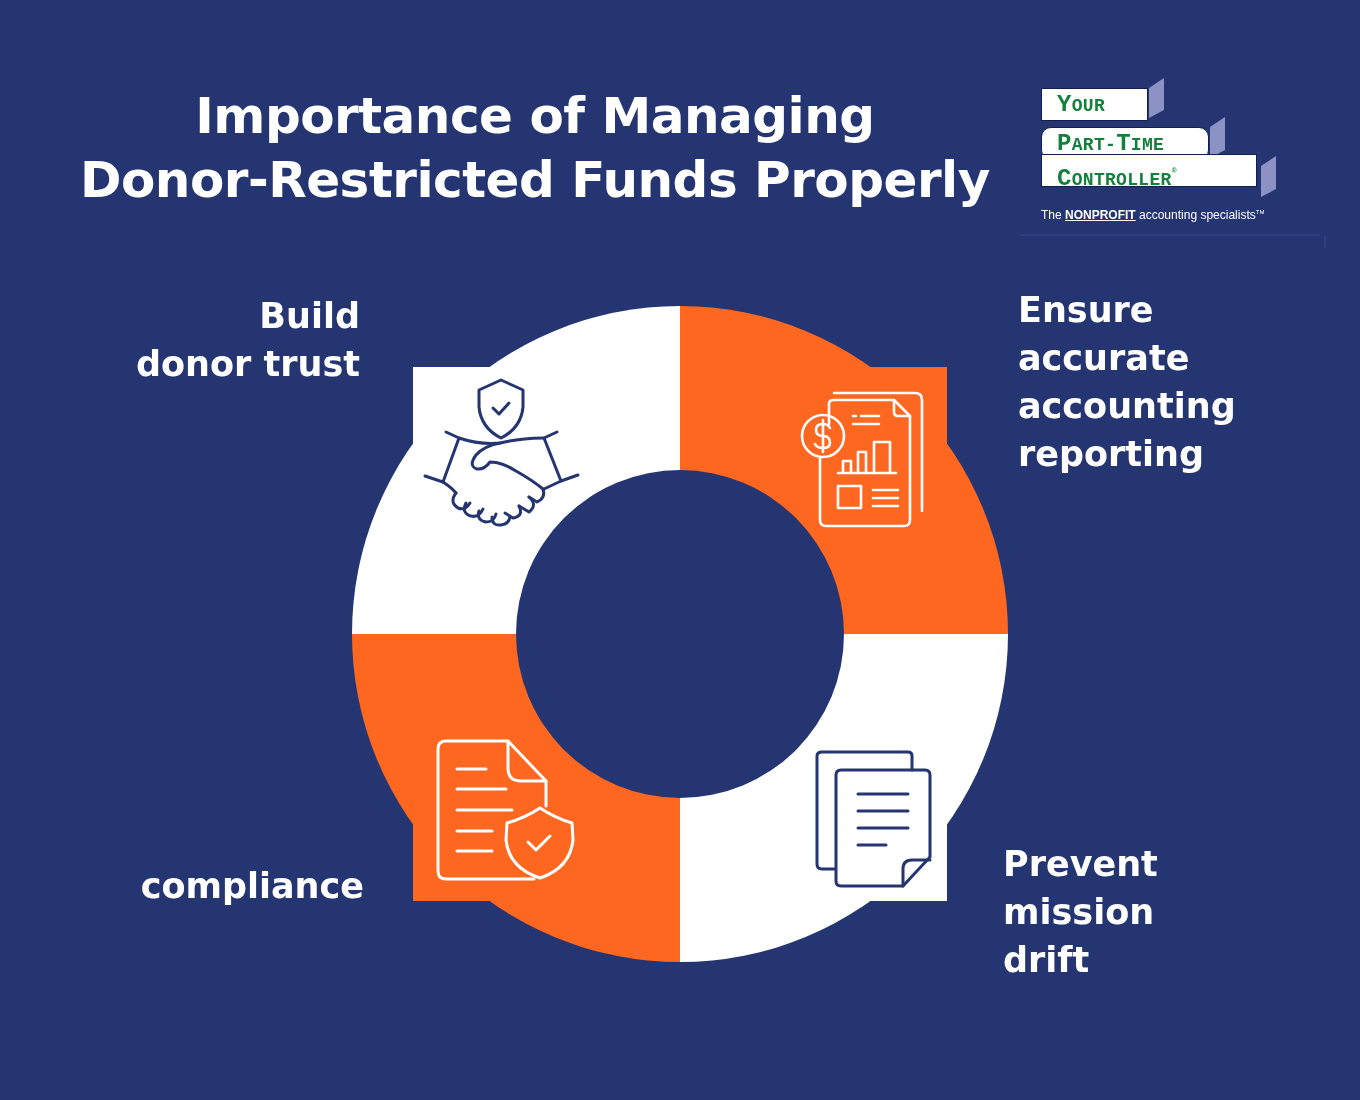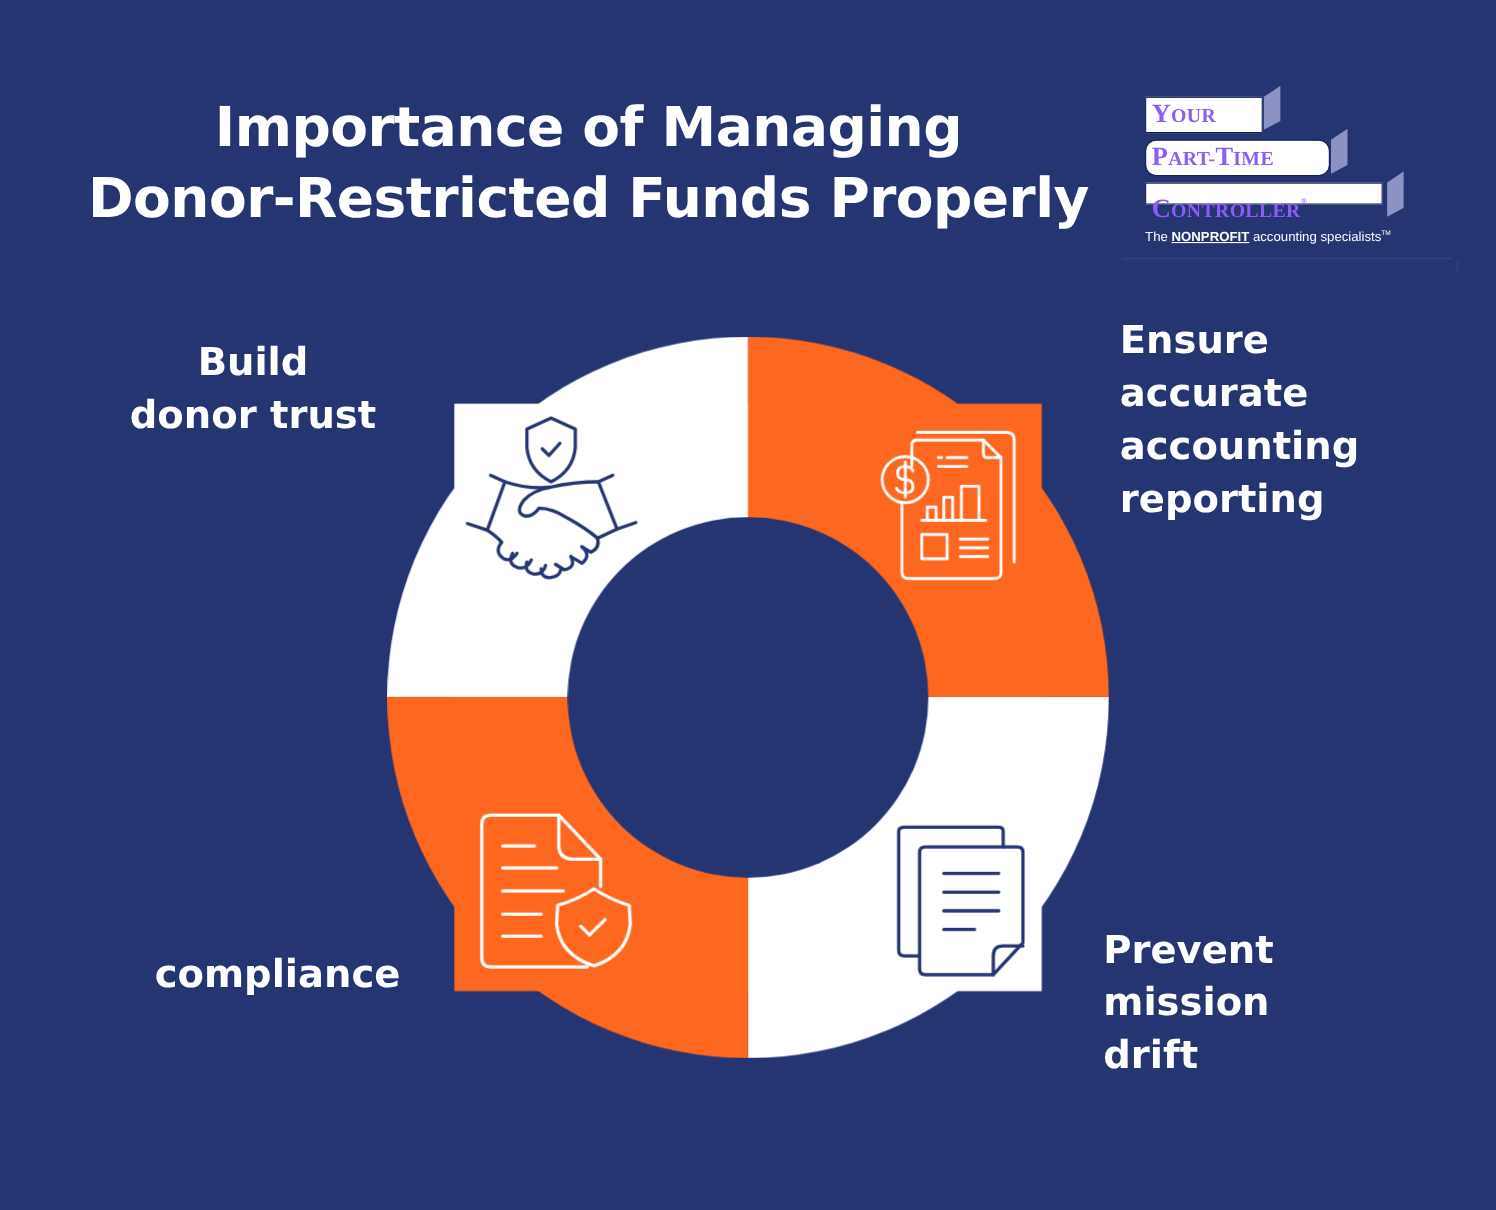--- a/index.html
+++ b/index.html
@@ -14,22 +14,22 @@
     color: #ffffff; font-weight: 700; font-size: 50px; line-height: 64px;
     font-family: "DejaVu Sans", sans-serif; letter-spacing: -0.5px; text-align: center;
   }
   .title div { white-space: nowrap; }
 
   
   .logo { position: absolute; left: 1020px; top: 70px; width: 316px; height: 178px; }
   .logo .box {
     position: absolute; left: 21px; background: #ffffff;
     border: 1px solid #0f1f4e; box-sizing: border-box;
-    color: #8b5cf6; font-family: Liberation Serif, serif; font-weight: 700;
-    font-size: 18px; line-height: 31px; padding-left: 5px; letter-spacing: 0.3px;
+    color: #15803d; font-family: Liberation Mono, monospace; font-weight: 700;
+    font-size: 18px; line-height: 31px; padding-left: 15px; letter-spacing: 0.3px;
   }
   .logo .box .big { font-size: 24px; }
   .logo .box sup { font-size: 8px; vertical-align: 12px; font-weight: 400; }
   .logo .fin { position: absolute; }
   .logo .tagline {
     position: absolute; left: 21px; top: 138px; color: #ffffff; font-size: 12px;
     white-space: nowrap; font-family: "Liberation Sans", sans-serif;
   }
   .logo .tagline b { text-decoration: underline; }
   .logo .tagline sup { font-size: 6px; }
@@ -58,21 +58,21 @@
     <polygon points="129,18 144,8 144,40 129,48" fill="#8c92c4"></polygon>
     <polygon points="190,57 205,47 205,80 190,88" fill="#8c92c4"></polygon>
     <polygon points="241,96 256,86 256,119 241,127" fill="#8c92c4"></polygon>
   </svg>
   <div class="box" style="top:18px;width:107px;height:33px;">
     <span class="big">Y</span><span>OUR</span>
   </div>
   <div class="box" style="top:57px;width:168px;height:33px;border-radius:10px;">
     <span class="big">P</span><span>ART-</span><span class="big">T</span><span>IME</span>
   </div>
-  <div class="box" style="top:96px;width:216px;height:20px;">
+  <div class="box" style="top:84px;width:216px;height:33px;">
     <span class="big">C</span><span>ONTROLLER</span><sup>®</sup>
   </div>
   <div class="tagline">
     <span>The </span><b>NONPROFIT</b><span> accounting specialists</span><sup>TM</sup>
   </div>
   <div class="rule"></div>
   <div class="rule2"></div>
 </div>
 
 <svg class="diagram" width="1360" height="1100" viewBox="0 0 1360 1100">
@@ -154,21 +154,21 @@
 
   <g fill="none" stroke="#ffffff" stroke-width="3" stroke-linecap="round" stroke-linejoin="round">
     <path d="M534 879 L446 879 Q438 879 438 871 L438 749 Q438 741 446 741 L508 741 L546 781 L546 806"></path>
     <path d="M508 741 L508 768 Q508 781 521 781 L546 781"></path>
     <path d="M457 769 L486 769 M457 789 L506 789 M457 810 L512 810 M457 831 L492 831 M457 851 L492 851"></path>
     <path d="M540 808 Q525 818 507 823 L506 840 Q509 868 540 878 Q570 868 573 840 L572 823 Q555 818 540 808 Z"></path>
     <path d="M528 842 L536 850 L550 836"></path>
   </g>
 </svg>
 
-<div class="label right-align" style="left:100px; top:306px; width:260px;text-align:center;">
+<div class="label right-align" style="left:100px; top:292px; width:260px;">
   <div>Build</div>
   <div>donor trust</div>
 </div>
 
 <div class="label" style="left:1018px; top:286px;">
   <div>Ensure</div>
   <div>accurate</div>
   <div>accounting</div>
   <div>reporting</div>
 </div>

